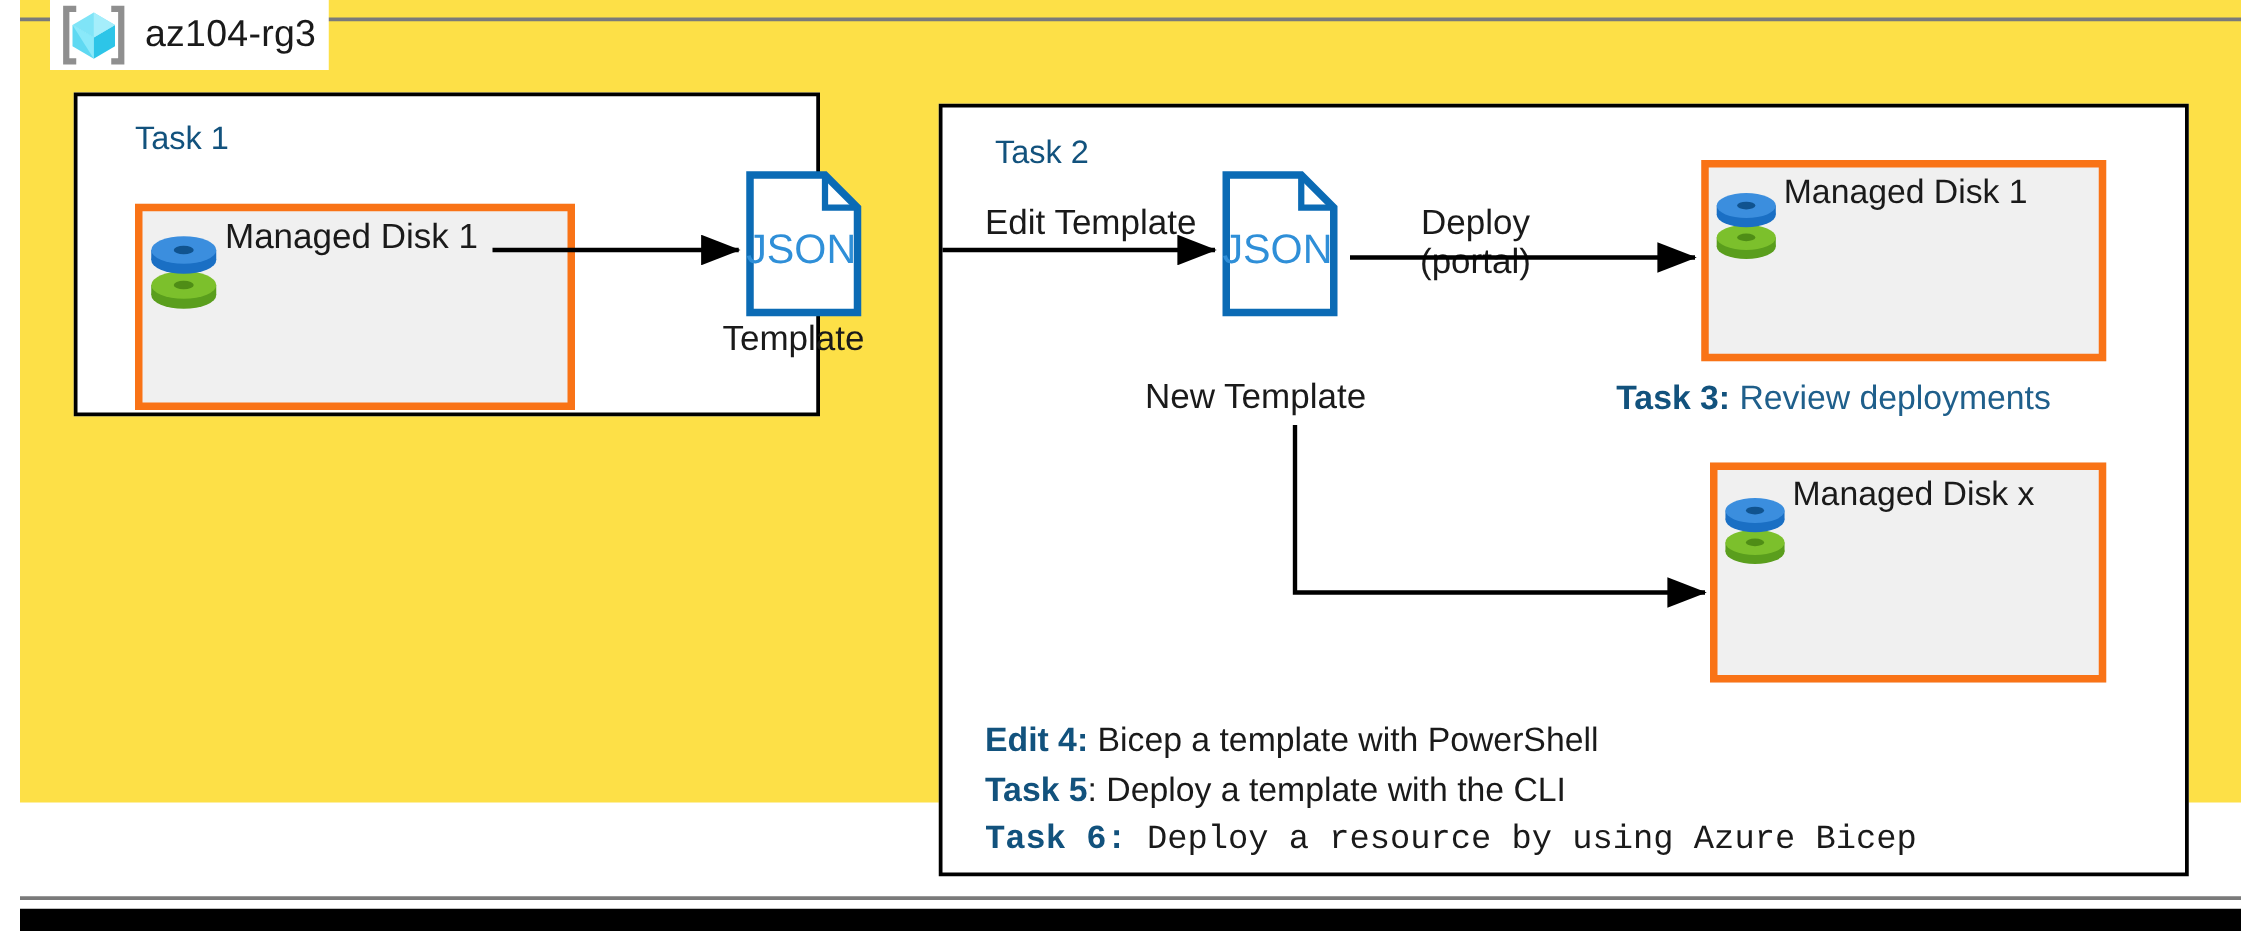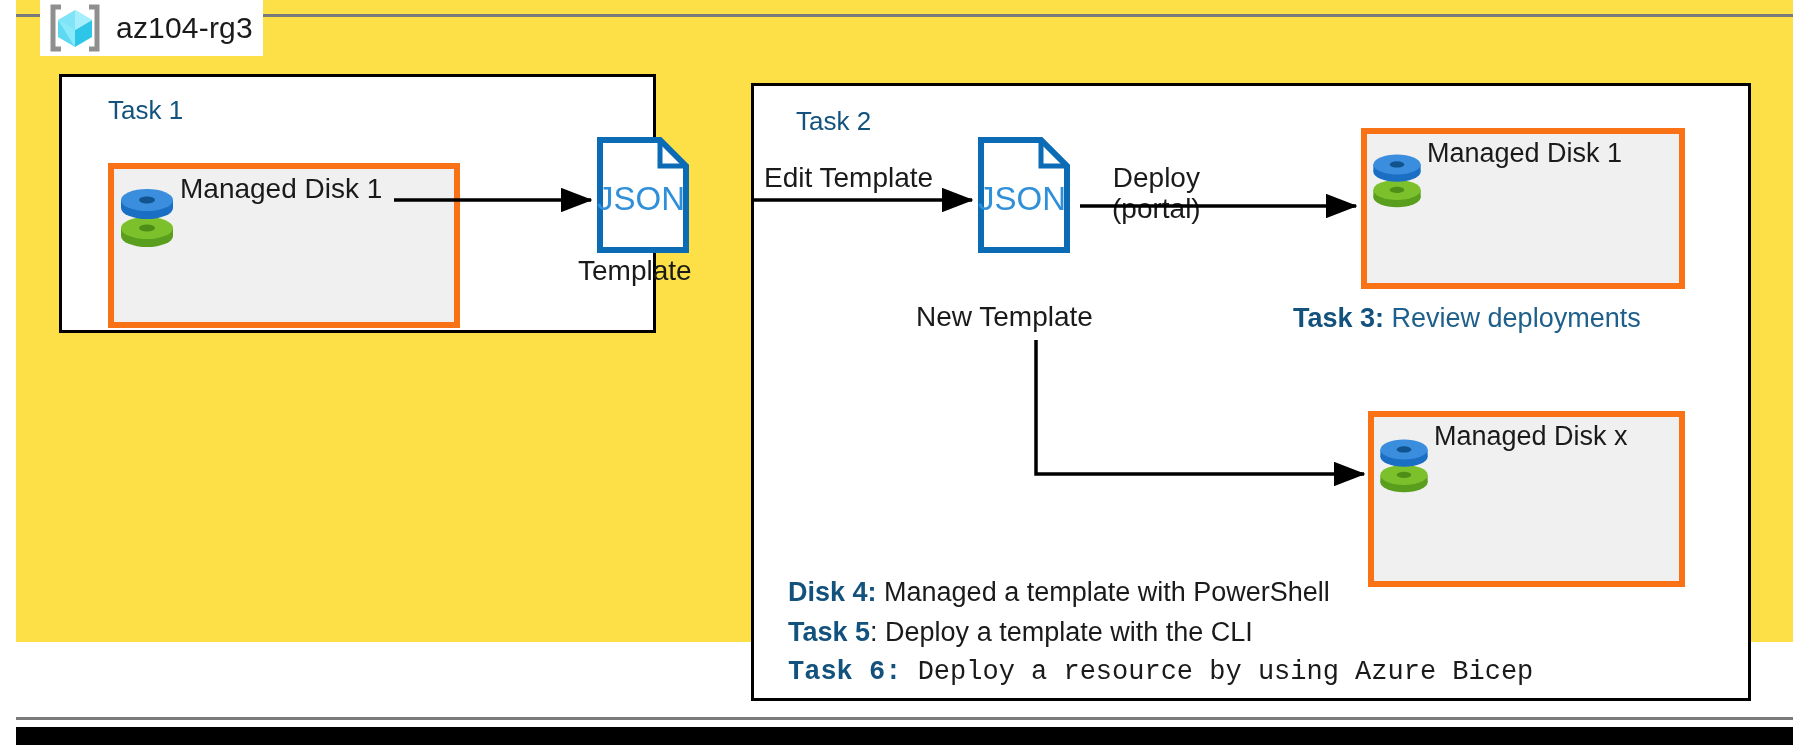--- a/index.html
+++ b/index.html
@@ -96,21 +96,21 @@
     background: #f0f0f0;
     border: 6px solid #f97316;
     box-sizing: border-box;
     display: flex;
     flex-direction: row;
     align-items: flex-start;
     justify-content: flex-start;
   }
   #disk-tile-1 { left: 92px;   top: 163px; width: 352px; height: 165px; }
   #disk-tile-2 { left: 1345px; top: 128px; width: 324px; height: 161px; }
-  #disk-tile-3 { left: 1352px; top: 370px; width: 317px; height: 176px; margin-top: 41px; }
+  #disk-tile-3 { left: 1352px; top: 370px; width: 317px; height: 176px; }
 
   .disk-icon {
     display: block;
     margin-top: 14px;
   }
   #disk-tile-1 .disk-icon { width: 66px; height: 72px; margin-top: 11px; }
   #disk-tile-2 .disk-icon { width: 60px; height: 66px; margin-top: 12px; }
   #disk-tile-3 .disk-icon { width: 60px; height: 66px; margin-top: 14px; }
 
   .disk-label {
@@ -147,20 +147,21 @@
   }
 
   
   .flow-label {
     position: absolute;
     font-size: 28px;
     color: #1a1a1a;
     white-space: nowrap;
     text-align: center;
     line-height: 1.12;
+    margin-left: 24px;
   }
   #label-edit-template { left: 748px;  top: 162px; }
   #label-deploy        { left: 1096px; top: 162px; }
 
   
   .task-note {
     position: absolute;
     font-size: 27px;
     white-space: nowrap;
     color: #1a1a1a;
@@ -265,22 +266,22 @@
     </svg>
     <div class="disk-label">Managed Disk x</div>
   </div>
 
   <div class="task-note" id="task3-note">
     <span class="tk">Task 3:</span>
     <span class="tk-body-blue">Review deployments</span>
   </div>
 
   <div class="task-note" id="task4-note">
-    <span class="tk">Disk 4:</span>
-    <span>Managed a template with PowerShell</span>
+    <span class="tk">Edit 4:</span>
+    <span>Bicep a template with PowerShell</span>
   </div>
   <div class="task-note" id="task5-note">
     <span class="tk">Task 5</span><span>: </span><span>Deploy a template with the CLI</span>
   </div>
   <div class="task-note" id="task6-note">
     <span class="tk">Task 6:</span>
     <span>Deploy a resource by using Azure Bicep</span>
   </div>
 
   <svg id="connectors">

